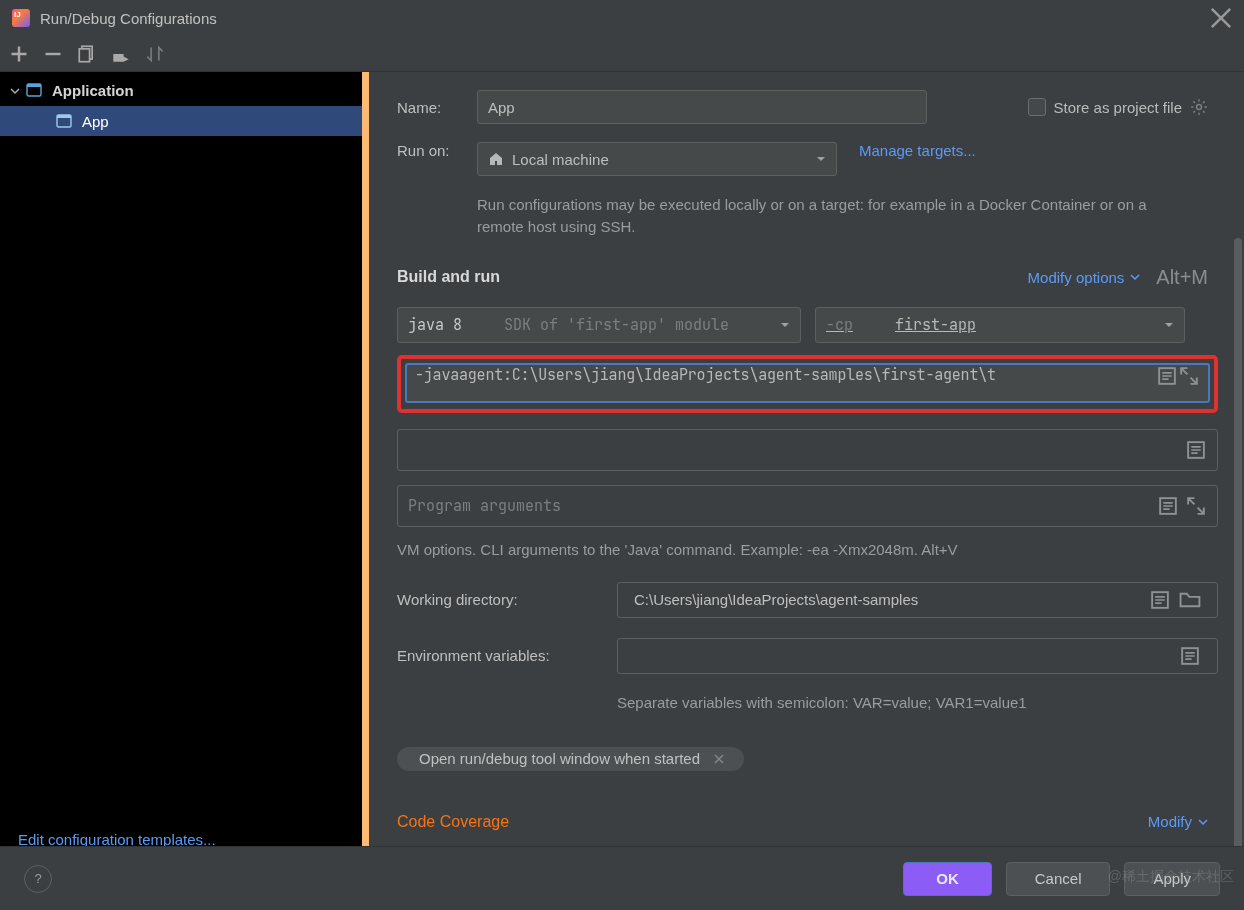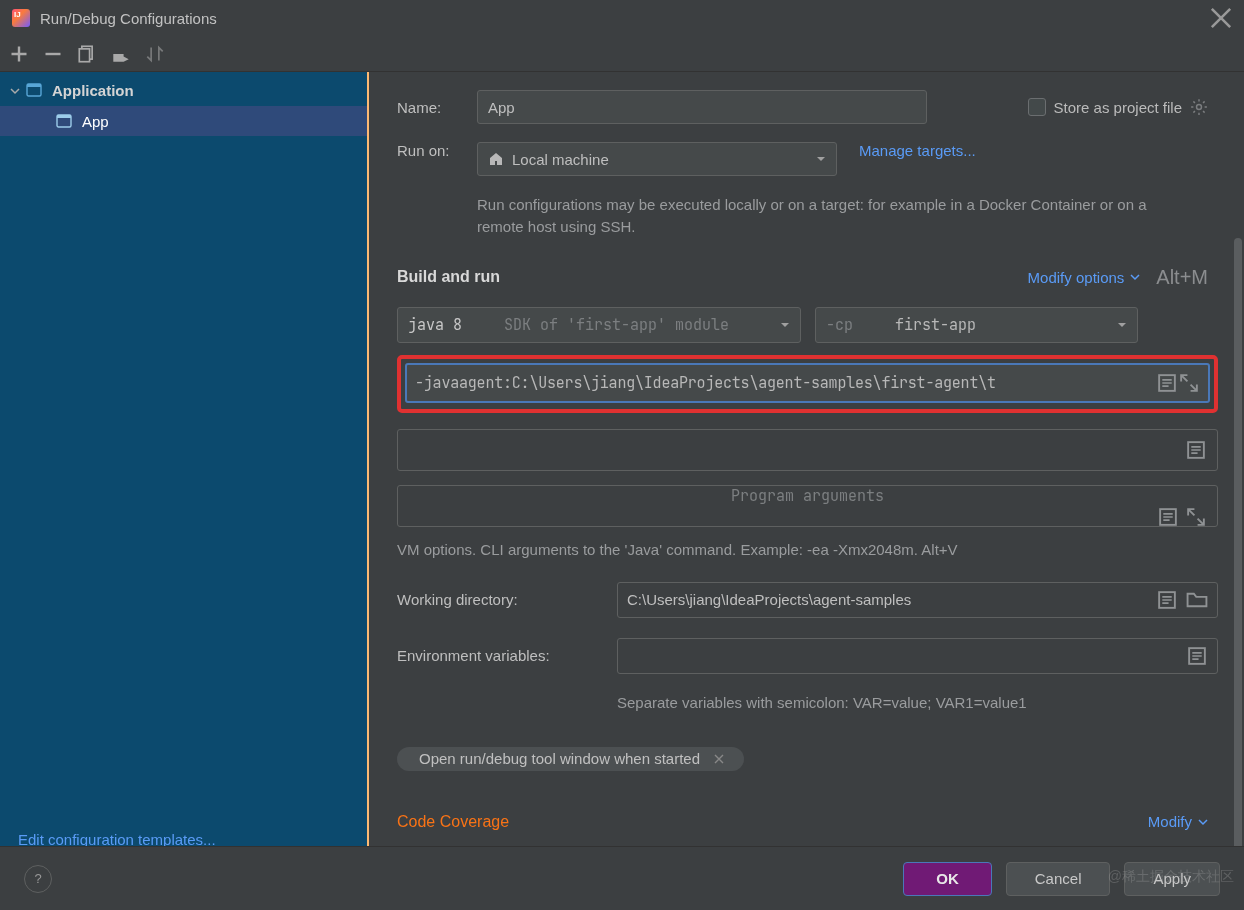--- a/index.html
+++ b/index.html
@@ -5,21 +5,21 @@
 * { box-sizing: border-box; margin: 0; padding: 0; }
 body { width: 1244px; height: 910px; background: #3c3f41; font-family: "Segoe UI", -apple-system, sans-serif; font-size: 13px; color: #bbbbbb; overflow: hidden; }
 .titlebar { height: 36px; display: flex; align-items: center; padding: 0 12px; background: #3c3f41; }
 .ij-logo { width: 18px; height: 18px; margin-right: 10px; background: linear-gradient(135deg, #ff5277 0%, #f97b3d 40%, #735cff 100%); border-radius: 3px; position: relative; }
 .ij-logo::after { content:"IJ"; position:absolute; left:2px; top:1px; color:#fff; font-size:8px; font-weight:700; }
 .title { font-size: 15px; color: #c2c2c2; flex: 1; }
 .close-x { width: 22px; height: 22px; display: flex; align-items: center; justify-content: center; cursor: pointer; color:#999; }
 .toolbar { height: 36px; display: flex; align-items: center; padding: 0 10px; gap: 16px; border-bottom: 1px solid #323232; }
 .tb-icon { width: 18px; height: 18px; display:flex; align-items:center; justify-content:center; color:#a9a9a9; cursor:pointer; }
 .body { display: flex; height: 790px; }
-.sidebar { width: 369px; background: #0c4a6e; border-right: 2px solid #fdba74; display:flex; flex-direction:column; }
+.sidebar { width: 369px; background: #000000; border-right: 7px solid #fdba74; display:flex; flex-direction:column; }
 .tree { flex:1; padding-top:2px; }
 .tree-item { display:flex; align-items:center; height:30px; padding-left:10px; gap:6px; cursor:pointer; }
 .tree-item.group { height:32px; }
 .tree-item.group .lbl { font-weight:700; font-size:15px; color:#d4d4d4; }
 .tree-item.child { padding-left:56px; background:#2f4a7a; }
 .tree-item.child .lbl { color:#fff; font-size:15px; }
 .app-icon { width:16px; height:16px; margin-right:4px; }
 .app-icon svg { width:16px; height:16px; }
 .edit-templates { padding: 10px 18px 14px; }
 .edit-templates a { color:#5a9bf6; font-size:15px; text-decoration:none; }
@@ -43,44 +43,44 @@
 .section-head { display:flex; align-items:center; margin-bottom:18px; padding-right:10px;}
 .section-head .sh-title { font-size:16px; font-weight:700; color:#d8d8d8; }
 .section-head .modify { margin-left:auto; color:#5a9bf6; font-size:15px; display:flex; align-items:center; gap:6px; cursor:pointer;}
 .section-head .shortcut { color:#8b8d8f; margin-left:16px; font-size:20px;}
 .two-select { display:flex; gap:14px; margin-bottom:12px; }
 .sel { height:36px; background:#45494a; border:1px solid #5e6060; border-radius:3px; display:flex; align-items:center; padding:0 10px; font-family: "JetBrains Mono", Consolas, monospace; font-size:15px; cursor:pointer;gap:36px;}
 .sel .caret{margin-left:auto;color:#a0a0a0;}
 .sdk { width:404px; color:#b8b8b8;}
 .sdk .sd-main{color:#c7c7c7;}
 .sdk .sd-sub{color:#7c7f81; margin-left:6px;}
-.cp { width:323px; color:#b8b8b8;}
+.cp { width:370px; color:#b8b8b8;text-decoration:underline;}
 .cp .cp-pre{color:#7c7f81; margin-right:6px;}
 .vm-highlight { border:4px solid #e03131; border-radius:5px; padding:4px 4px 6px; margin-bottom:16px; }
-.vm-input-wrap { border:2px solid #4a78b8; border-radius:3px; background:#45494a; height:40px; display:flex; align-items:center; padding:0 8px; }
+.vm-input-wrap { border:2px solid #4a78b8; border-radius:3px; background:#45494a; height:40px; display:flex; align-items:flex-start; padding:0 8px; }
 .vm-input-wrap input { flex:1; background:transparent; border:0; outline:0; color:#b8b8b8; font-family: "JetBrains Mono", Consolas, monospace; font-size:15px; letter-spacing:-0.2px;}
 .mini-ico{ width:22px;height:22px;display:flex;align-items:center;justify-content:center;color:#8f9294;cursor:pointer;}
 .mono-field { height:42px; background:transparent; border:1px solid #5e6060; border-radius:3px; display:flex; align-items:center; padding:0 10px; font-family: "JetBrains Mono", Consolas, monospace; font-size:15px; color:#b8b8b8; margin-bottom:14px; }
-.mono-field.placeholder { color:#7c7f81;flex-direction:column; }
+.mono-field.placeholder { color:#7c7f81; }
 .mono-field .trail { margin-left:auto; display:flex; gap:6px;}
 .help-line { font-size:15px; color:#9a9c9e; margin-bottom:24px; }
 .form-row{ display:flex; align-items:center; margin-bottom:20px;}
 .form-row .fl{ width:220px; font-size:15px; color:#bfbfbf;}
-.wd-input{ flex:1; height:36px; background:transparent; border:1px solid #5e6060; border-radius:3px; display:flex; align-items:center; padding:0 9px; font-size:15px; color:#bfbfbf;}
+.wd-input{ flex:1; height:36px; background:transparent; border:1px solid #5e6060; border-radius:3px; display:flex; align-items:center; padding:0 16px; font-size:15px; color:#bfbfbf;}
 .wd-input .trail{margin-left:auto;display:flex;gap:8px;}
 .env-hint{ margin-left:220px; font-size:15px; color:#9a9c9e; margin-bottom:36px;}
 .chip{ display:inline-flex; align-items:center; height:24px; background:#4c5052; border-radius:24px; padding:0 20px 0 22px; color:#c0c0c0; font-size:15px; gap:14px;}
 .chip-x{color:#888;cursor:pointer;}
 .section2{ margin-top:42px; display:flex; align-items:center; padding-right:10px;}
 .section2 .sh-title{ font-size:16px; color:#f97316;}
 .section2 .modify2{ margin-left:auto; color:#5a9bf6; font-size:15px; display:flex; align-items:center; gap:6px;cursor:pointer;}
 .footer{ position:absolute; left:0; right:0; bottom:0; height:64px; background:#3c3f41; border-top:1px solid #323232; display:flex; align-items:center; padding:0 24px;}
 .help-btn{ width:28px;height:28px;border:1px solid #5e6060;border-radius:50%;display:flex;align-items:center;justify-content:center;color:#989898;cursor:pointer;}
 .btn{ height:34px; padding:0 28px; border:1px solid #5e6060; border-radius:4px; background:#4c5052; color:#c8c8c8; display:flex; align-items:center; font-size:15px; cursor:pointer; margin-left:14px;}
-.btn.primary{ background:#701a75; border-color:#4a78b8; color:#e8e8e8; font-weight:600; padding:0 32px;}
+.btn.primary{ background:#8b5cf6; border-color:#4a78b8; color:#e8e8e8; font-weight:600; padding:0 32px;}
 .footer .spacer{flex:1;}
 .watermark{ position:absolute; right:10px; bottom:24px; color:rgba(180,180,180,0.28); font-size:14px; pointer-events:none;text-align:center;}
 svg{display:block;}
 .chev-down{transform:translateY(1px);}
 .caret svg, .chev-down svg{width:10px;height:10px;}
 </style>
 </head>
 <body>
 
 <div class="titlebar">

